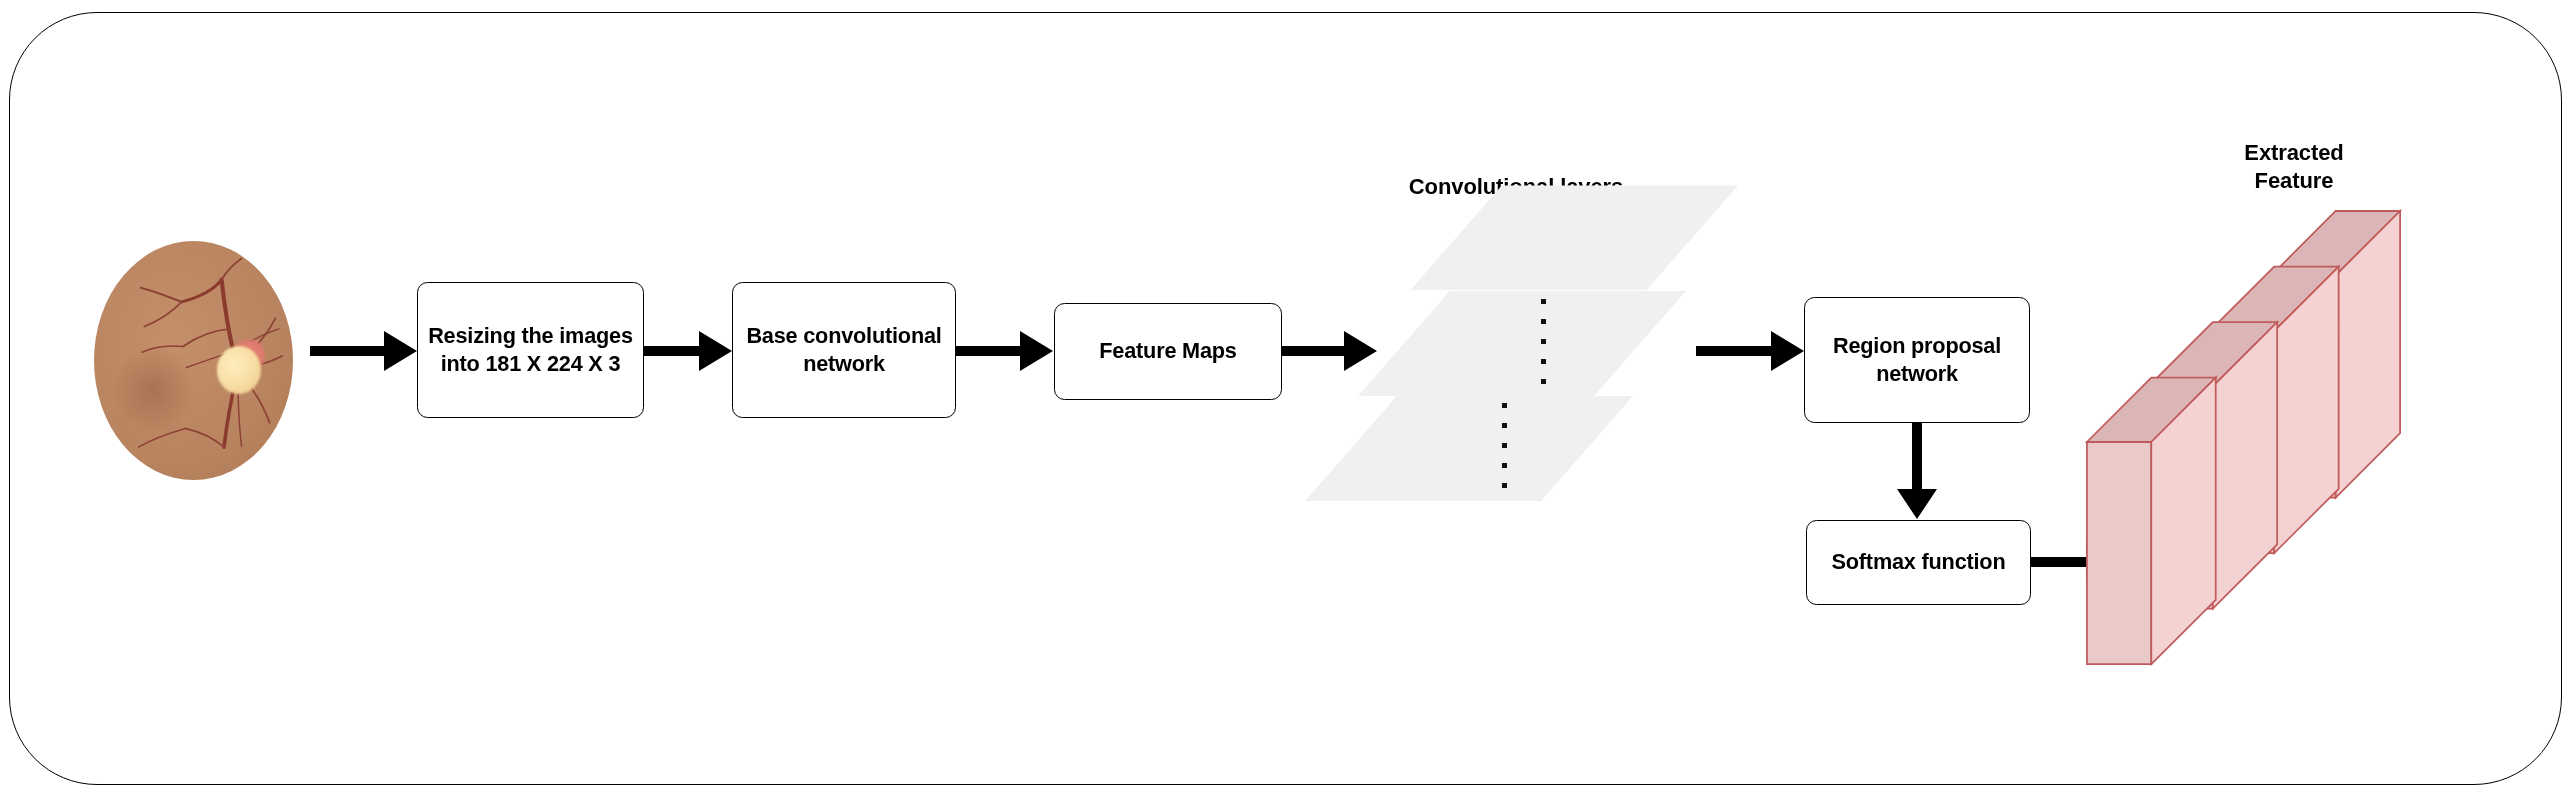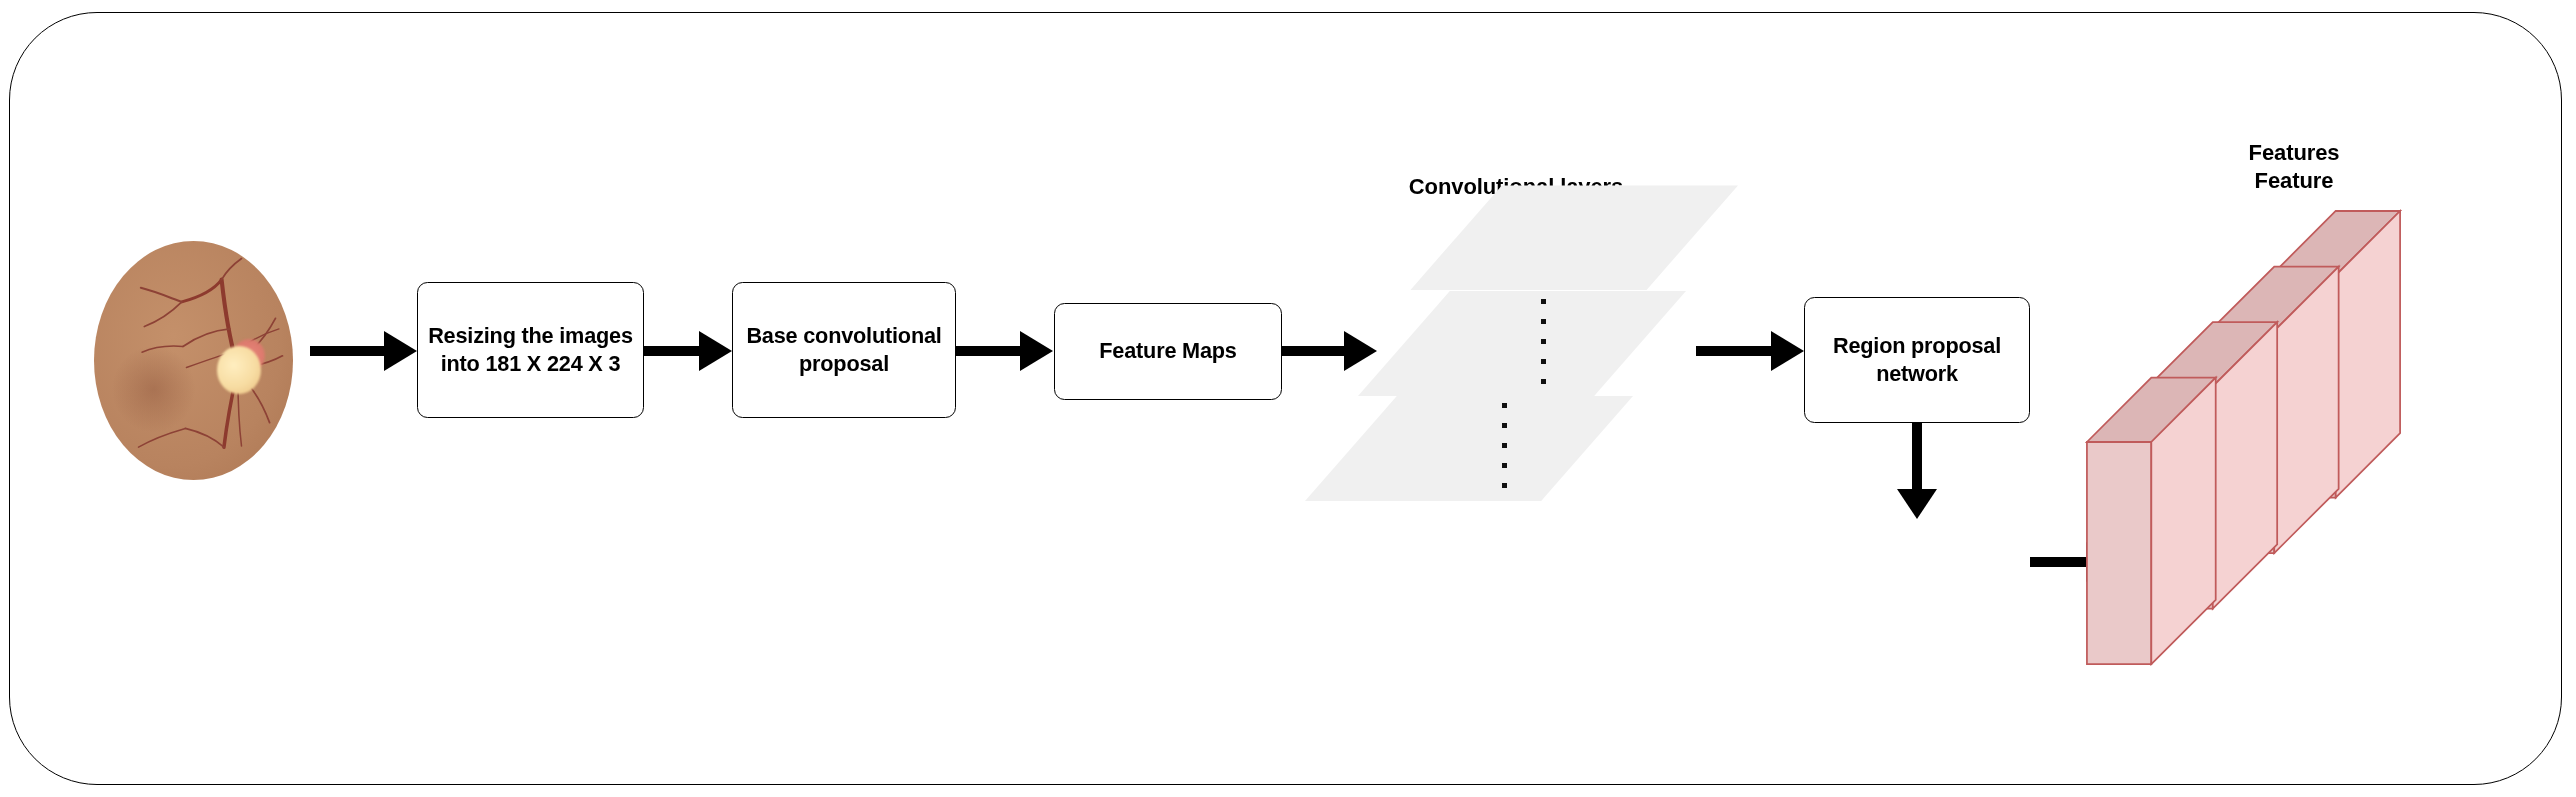--- a/index.html
+++ b/index.html
@@ -134,26 +134,27 @@
       <div class="head" style="left:56px;"></div>
   </div>
 
   <div class="arrow-v" style="left:1917px;top:423px;height:97px;">
     <div class="shaft" style="height:66px;"></div>
       <div class="head" style="top:66px;"></div>
   </div>
 
   <div class="pbox" style="left:417px;top:282px;width:227px;height:136px;">Resizing the images into 181 X 224 X 3</div>
 
-  <div class="pbox" style="left:732px;top:282px;width:224px;height:136px;">Base convolutional proposal</div>
+  <div class="pbox" style="left:732px;top:282px;width:224px;height:136px;">Base convolutional network</div>
 
   <div class="pbox" style="left:1054px;top:303px;width:228px;height:97px;">Feature Maps</div>
 
   <div class="pbox" style="left:1804px;top:297px;width:226px;height:126px;">Region proposal network</div>
 
+  <div class="pbox" style="left:1806px;top:520px;width:225px;height:85px;">Softmax function</div>
 
   <div class="lbl" style="left:1364px;top:173px;width:304px;">Convolutional layers</div>
 
   <div class="conv-wrap">
 
     <div class="sheet" style="left:105px;top:9.4px;width:328px;height:105px;
                 clip-path:polygon(28% 0%, 100% 0%, 72% 100%, 0% 100%);"></div>
 
     <div class="sheet" style="left:53px;top:115px;width:328px;height:105px;
                 clip-path:polygon(28% 0%, 100% 0%, 72% 100%, 0% 100%);"></div>
@@ -171,21 +172,21 @@
     <div class="dots" style="left:197px;top:227px;">
       <i></i>
         <i></i>
         <i></i>
         <i></i>
         <i></i>
     </div>
   </div>
 
   <div class="lbl" style="left:2177px;top:139px;width:234px;">
-    <span>Features</span><br>
+    <span>Extracted</span><br>
     <span>Feature</span>
   </div>
 
   <div class="slabs">
     <svg viewBox="0 0 820 790" preserveAspectRatio="none">
       <defs>
         <g id="slabShape">
 
           <path d="M0,110 L0,490 L110,490 L110,110 Z" fill="#eac9c9" stroke="#c05b5b" stroke-width="3"></path>
 

